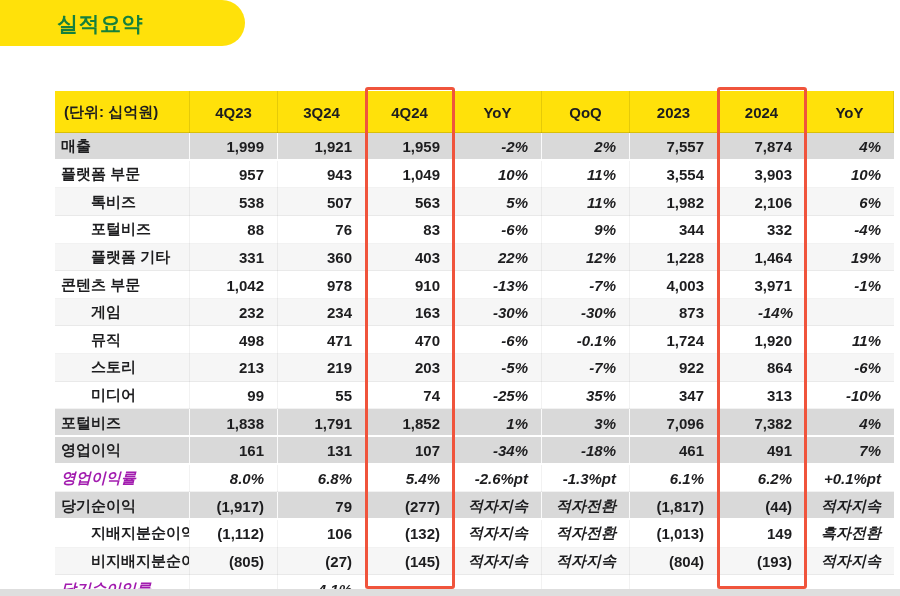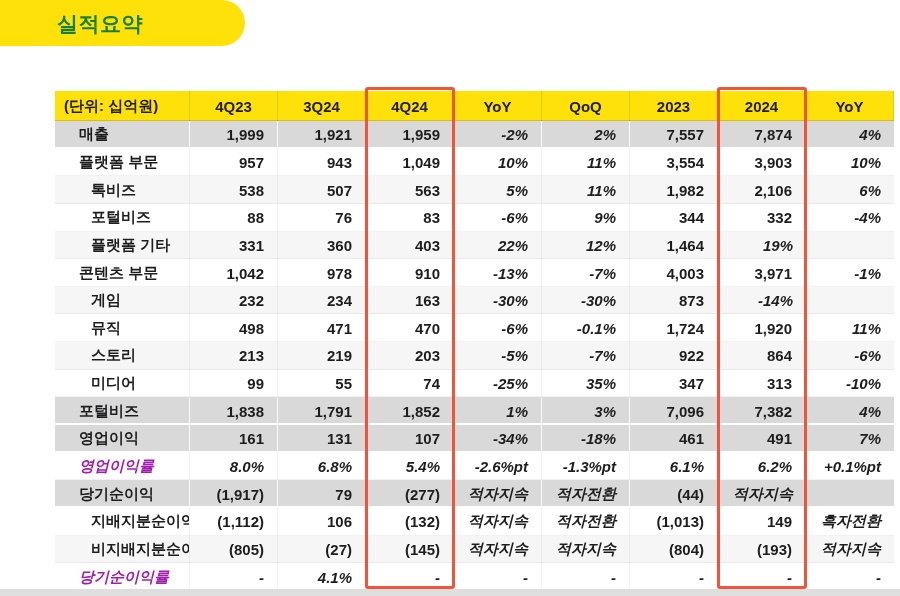--- a/index.html
+++ b/index.html
@@ -21,34 +21,34 @@
   }
   
   .table-wrap { position:absolute; left:55px; top:91px; width:839px; }
   .r {
     display:grid; grid-template-columns:135px repeat(8,1fr);
     height:27.65px; align-items:stretch;
     box-shadow:inset 0 -1px 0 rgba(0,0,0,0.05);
     background:#ffffff;
   }
   .r.header {
-    height:30px; background:#ffe10a; font-weight:800;
+    height:42px; background:#ffe10a; font-weight:800;
     box-shadow:inset 0 -1px 0 rgba(0,0,0,0.15);
   }
   .r.emphasis { background:#d9d9d9; box-shadow:inset 0 -2px 0 #ffffff; }
   .r.stripe { background:#f6f6f6;text-align:right; }
   .c {
     display:flex; align-items:center; justify-content:flex-end;
     padding-right:13px; font-size:15px; font-weight:700;
     border-right:1px solid rgba(0,0,0,0.05);
     white-space:nowrap; overflow:hidden;
   }
   .c:last-child { border-right:none; }
   .r.header .c { justify-content:center; padding-right:0; font-size:15px; border-right:1px solid rgba(0,0,0,0.10); }
-  .c.label { justify-content:flex-start; padding-left:24px; padding-right:4px; }
+  .c.label { justify-content:flex-start; padding-left:6px; padding-right:4px; }
   .r.header .c.label { justify-content:flex-start; padding-left:9px; font-size:15px; }
   .r.sub .c.label { padding-left:36px; }
   .c.it { font-style:italic; }
   .r.ratio .c { font-style:italic; }
   .r.ratio .c.label { color:#a21caf; }
   .r.emphasis .c { border-right-color:rgba(255,255,255,0.85); }
   
   .hl-box {
     position:absolute; top:87px; height:502px; width:90px;
     border:3px solid #f0543c; border-radius:3px;
@@ -127,20 +127,21 @@
           <div class="c">332</div>
           <div class="c it">-4%</div>
         </div>
         <div class="r sub stripe">
           <div class="c label">플랫폼 기타</div>
           <div class="c">331</div>
           <div class="c">360</div>
           <div class="c">403</div>
           <div class="c it">22%</div>
           <div class="c it">12%</div>
+          <div class="c">1,228</div>
           <div class="c">1,464</div>
           <div class="c it">19%</div>
         </div>
         <div class="r section">
           <div class="c label">콘텐츠 부문</div>
           <div class="c">1,042</div>
           <div class="c">978</div>
           <div class="c">910</div>
           <div class="c it">-13%</div>
           <div class="c it">-7%</div>
@@ -224,20 +225,21 @@
           <div class="c it">6.2%</div>
           <div class="c it">+0.1%pt</div>
         </div>
         <div class="r emphasis">
           <div class="c label">당기순이익</div>
           <div class="c">(1,917)</div>
           <div class="c">79</div>
           <div class="c">(277)</div>
           <div class="c it">적자지속</div>
           <div class="c it">적자전환</div>
+          <div class="c">(1,817)</div>
           <div class="c">(44)</div>
           <div class="c it">적자지속</div>
         </div>
         <div class="r sub">
           <div class="c label">지배지분순이익</div>
           <div class="c">(1,112)</div>
           <div class="c">106</div>
           <div class="c">(132)</div>
           <div class="c it">적자지속</div>
           <div class="c it">적자전환</div>

